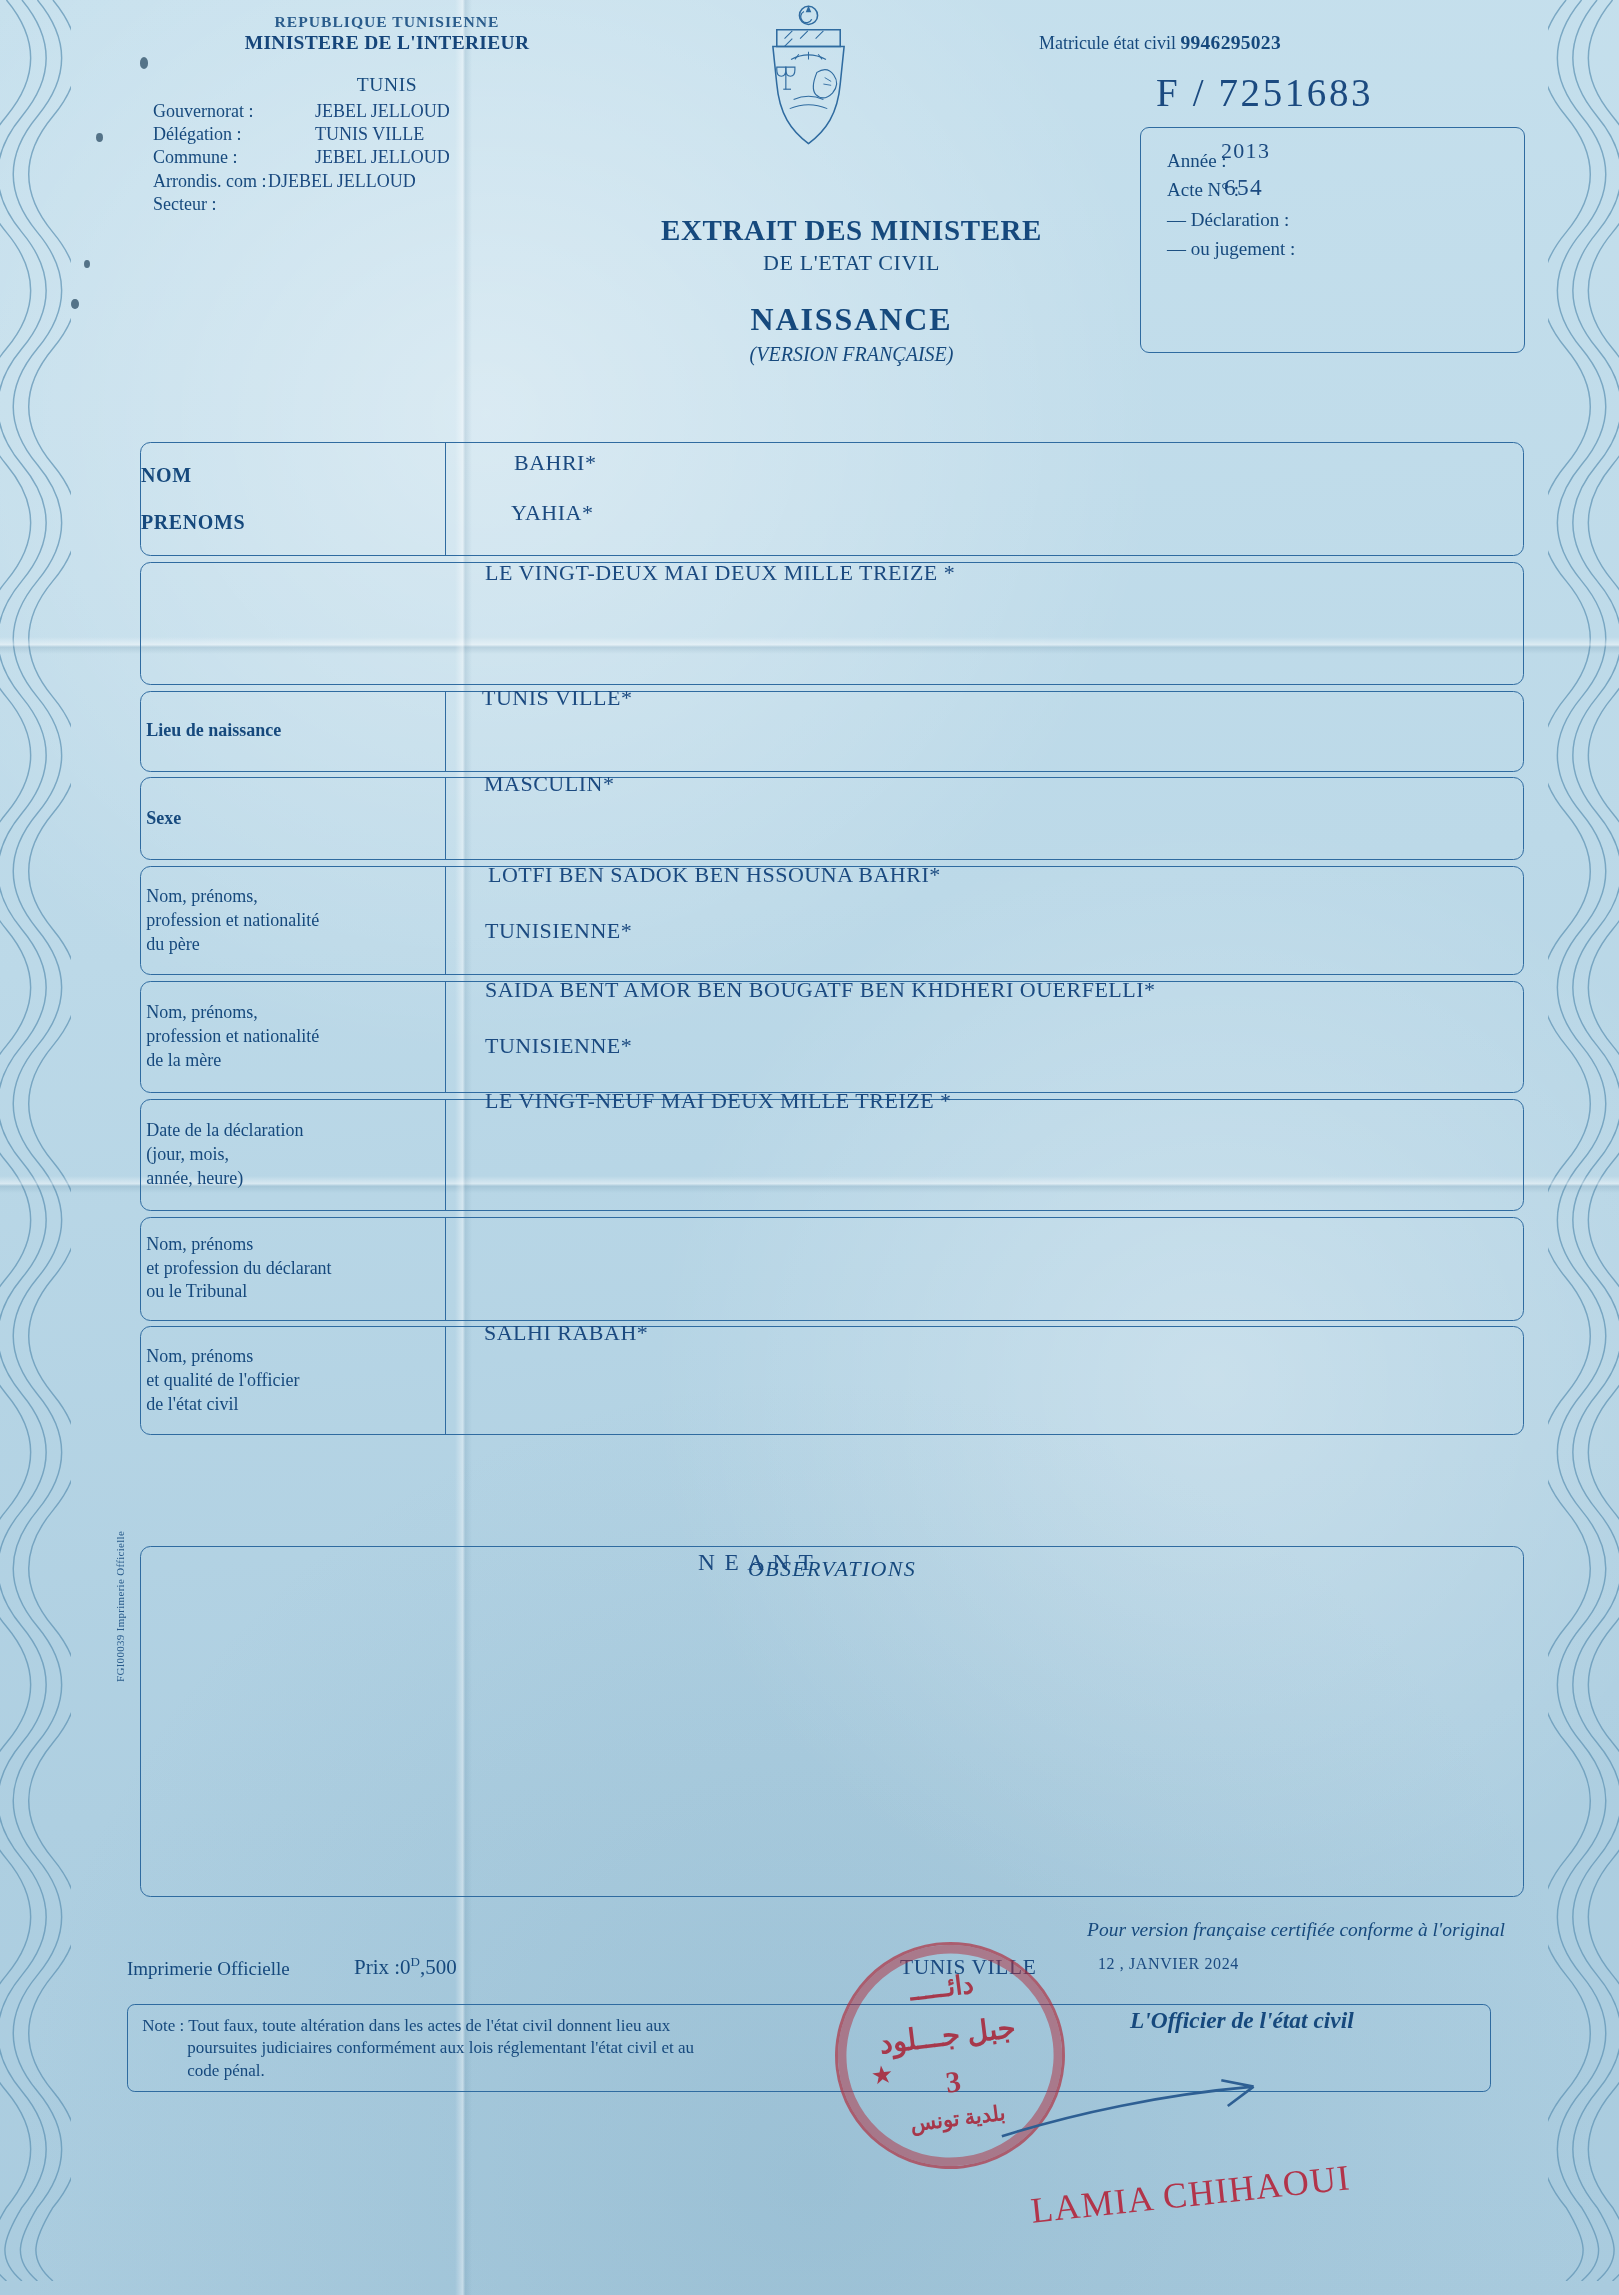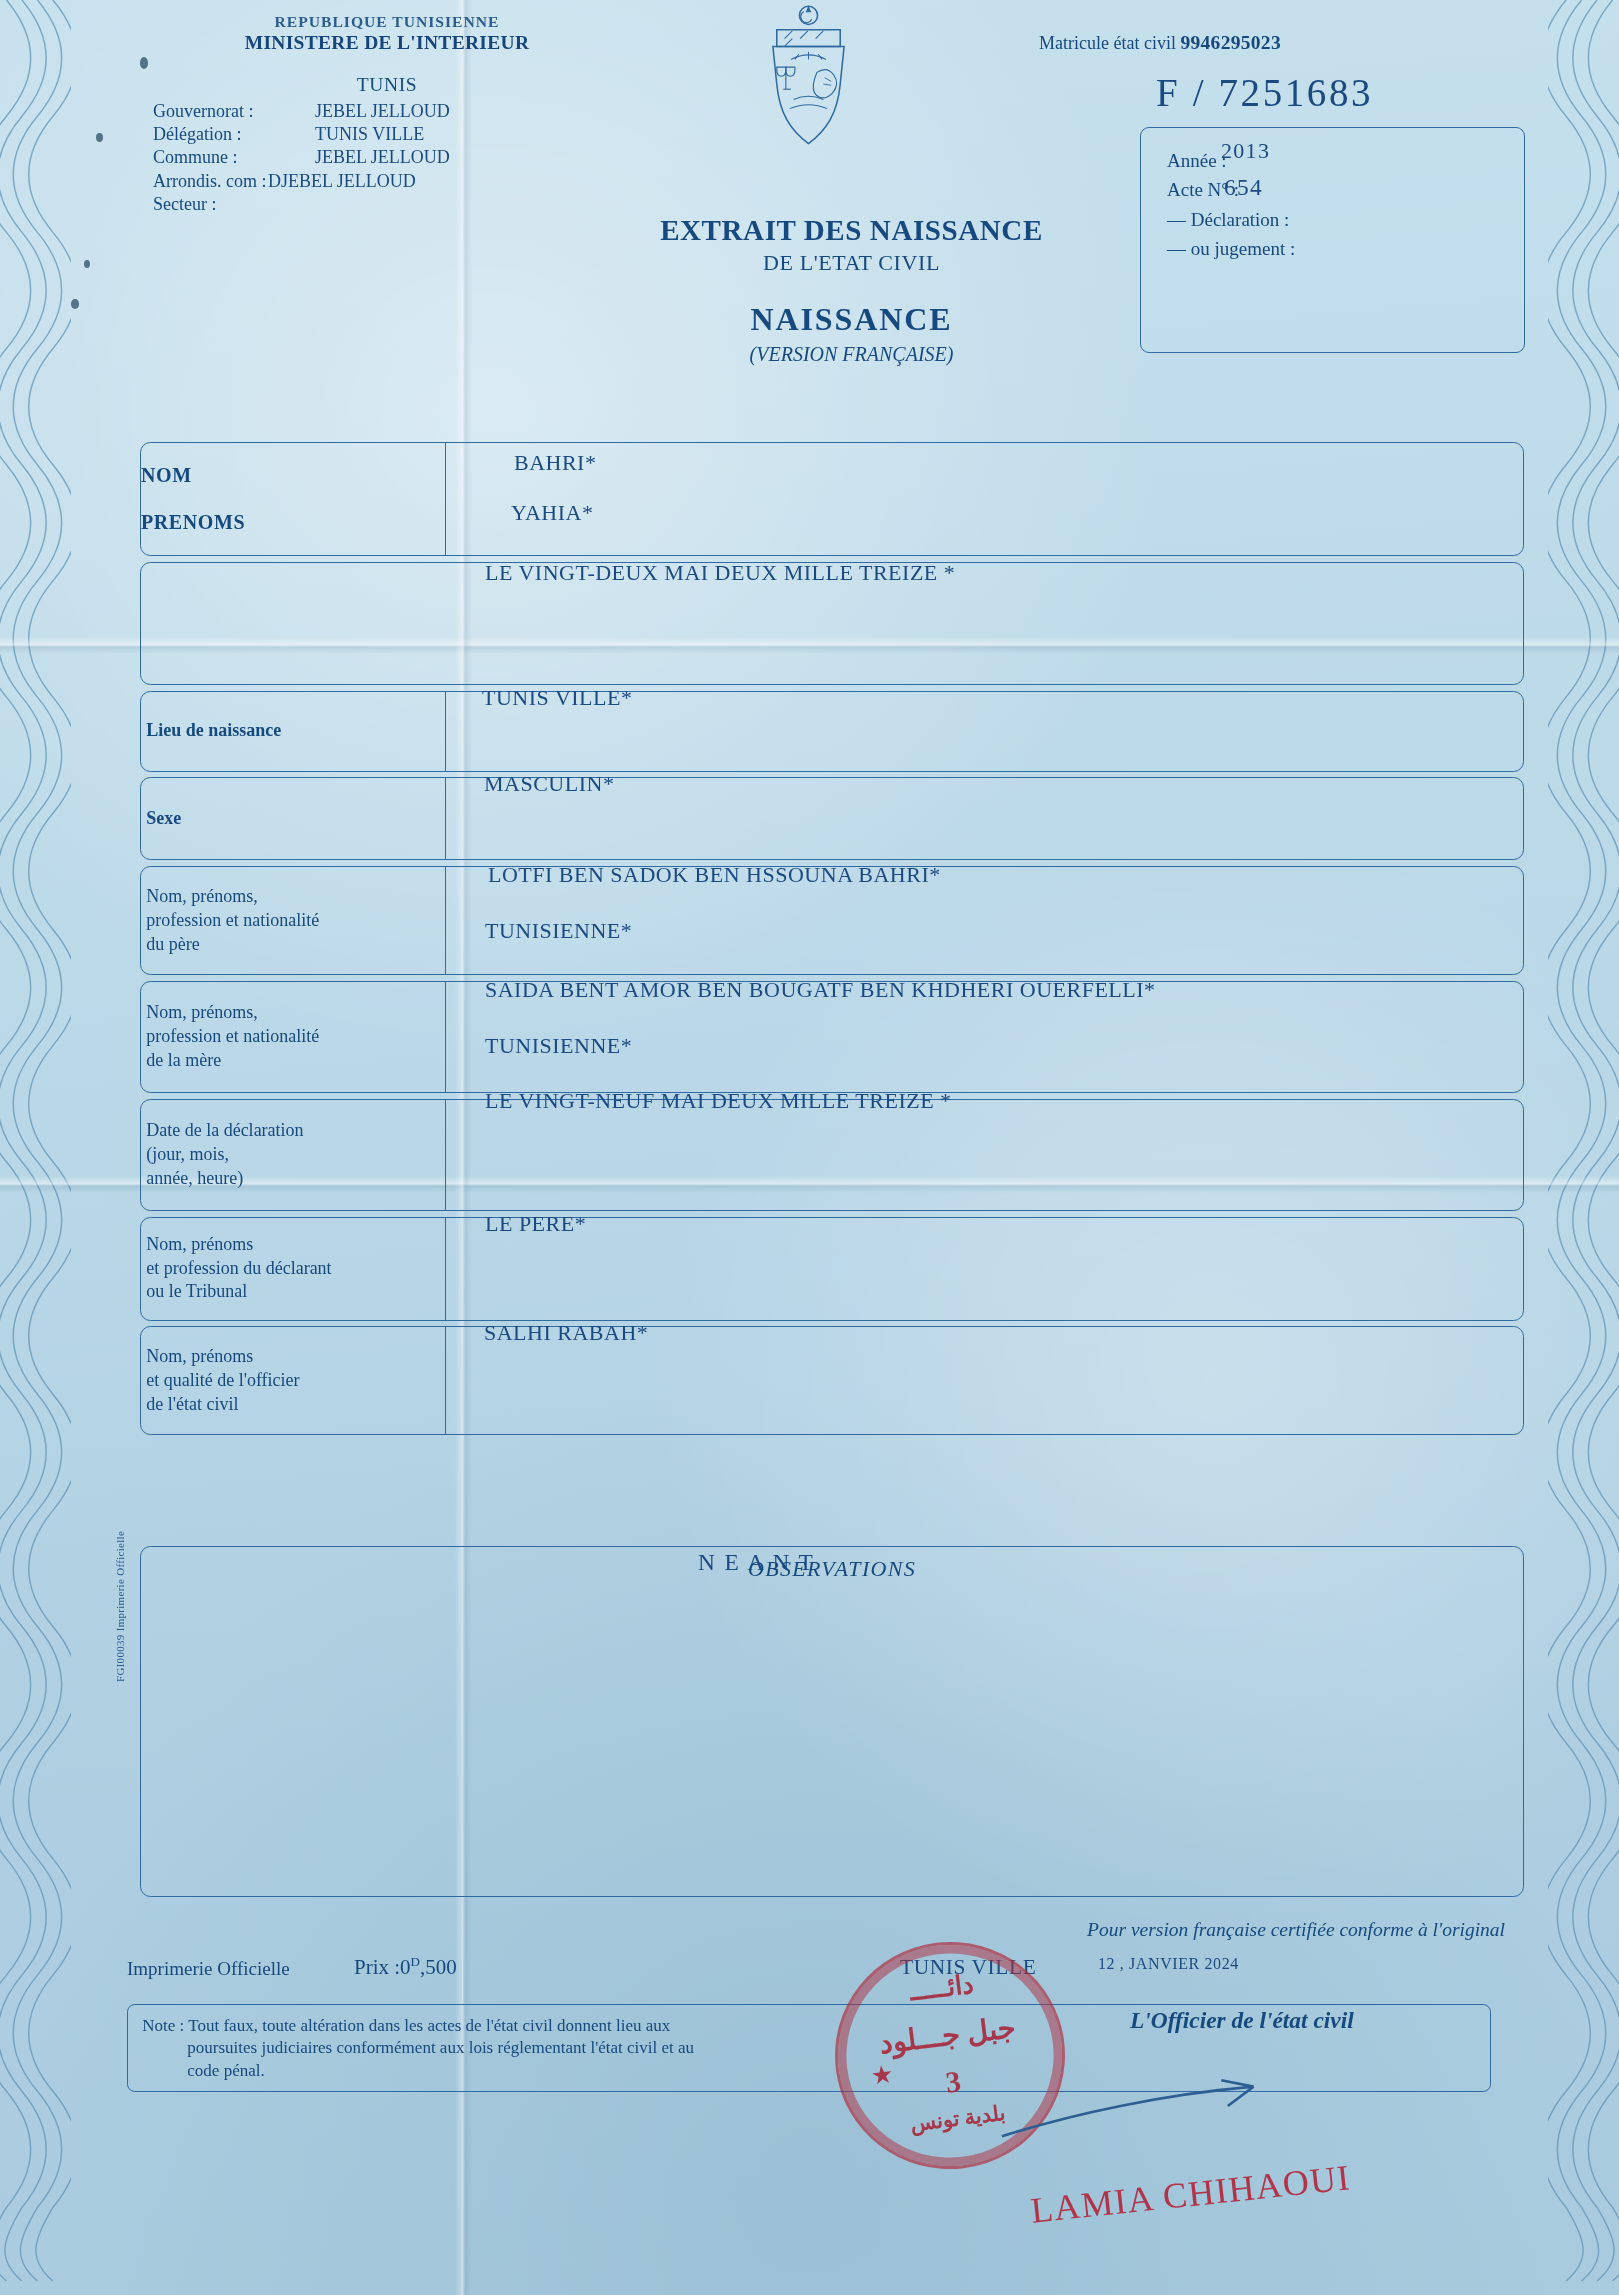--- a/index.html
+++ b/index.html
@@ -513,21 +513,21 @@
       <div>Année :</div>
       <div>Acte N° :</div>
       <div>— Déclaration :</div>
       <div>— ou jugement :</div>
     </div>
   </div>
   <div class="acte-hand-year">2013</div>
   <div class="acte-hand-no">654</div>
 
   <div class="title-block">
-    <div class="t1">EXTRAIT DES NAISSANCE</div>
+    <div class="t1">EXTRAIT DES MINISTERE</div>
     <div class="t2">DE L'ETAT CIVIL</div>
     <div class="t3">NAISSANCE</div>
     <div class="t4">(VERSION FRANÇAISE)</div>
   </div>
 
   <div class="rows">
 
     <div class="row nom" style="height:114px">
       <div class="row-lbl bold">
         <span>NOM</span>
@@ -592,23 +592,20 @@
       <div class="row-val">
         <span class="hand-val" style="top:-11.7px;left:39px">LE VINGT-NEUF MAI  DEUX MILLE TREIZE *</span>
       </div>
     </div>
 
     <div class="row" style="height:104px">
       <div class="row-lbl">
         <span>Nom, prénoms</span>
         <span>et profession du déclarant</span>
         <span>ou le Tribunal</span>
-      </div>
-      <div class="row-val">
-        <span class="hand-val" style="top:-6.5px;left:39px">LE PERE*</span>
       </div>
     </div>
 
     <div class="row" style="height:109px">
       <div class="row-lbl">
         <span>Nom, prénoms</span>
         <span>et qualité de l'officier</span>
         <span>de l'état civil</span>
       </div>
       <div class="row-val">

